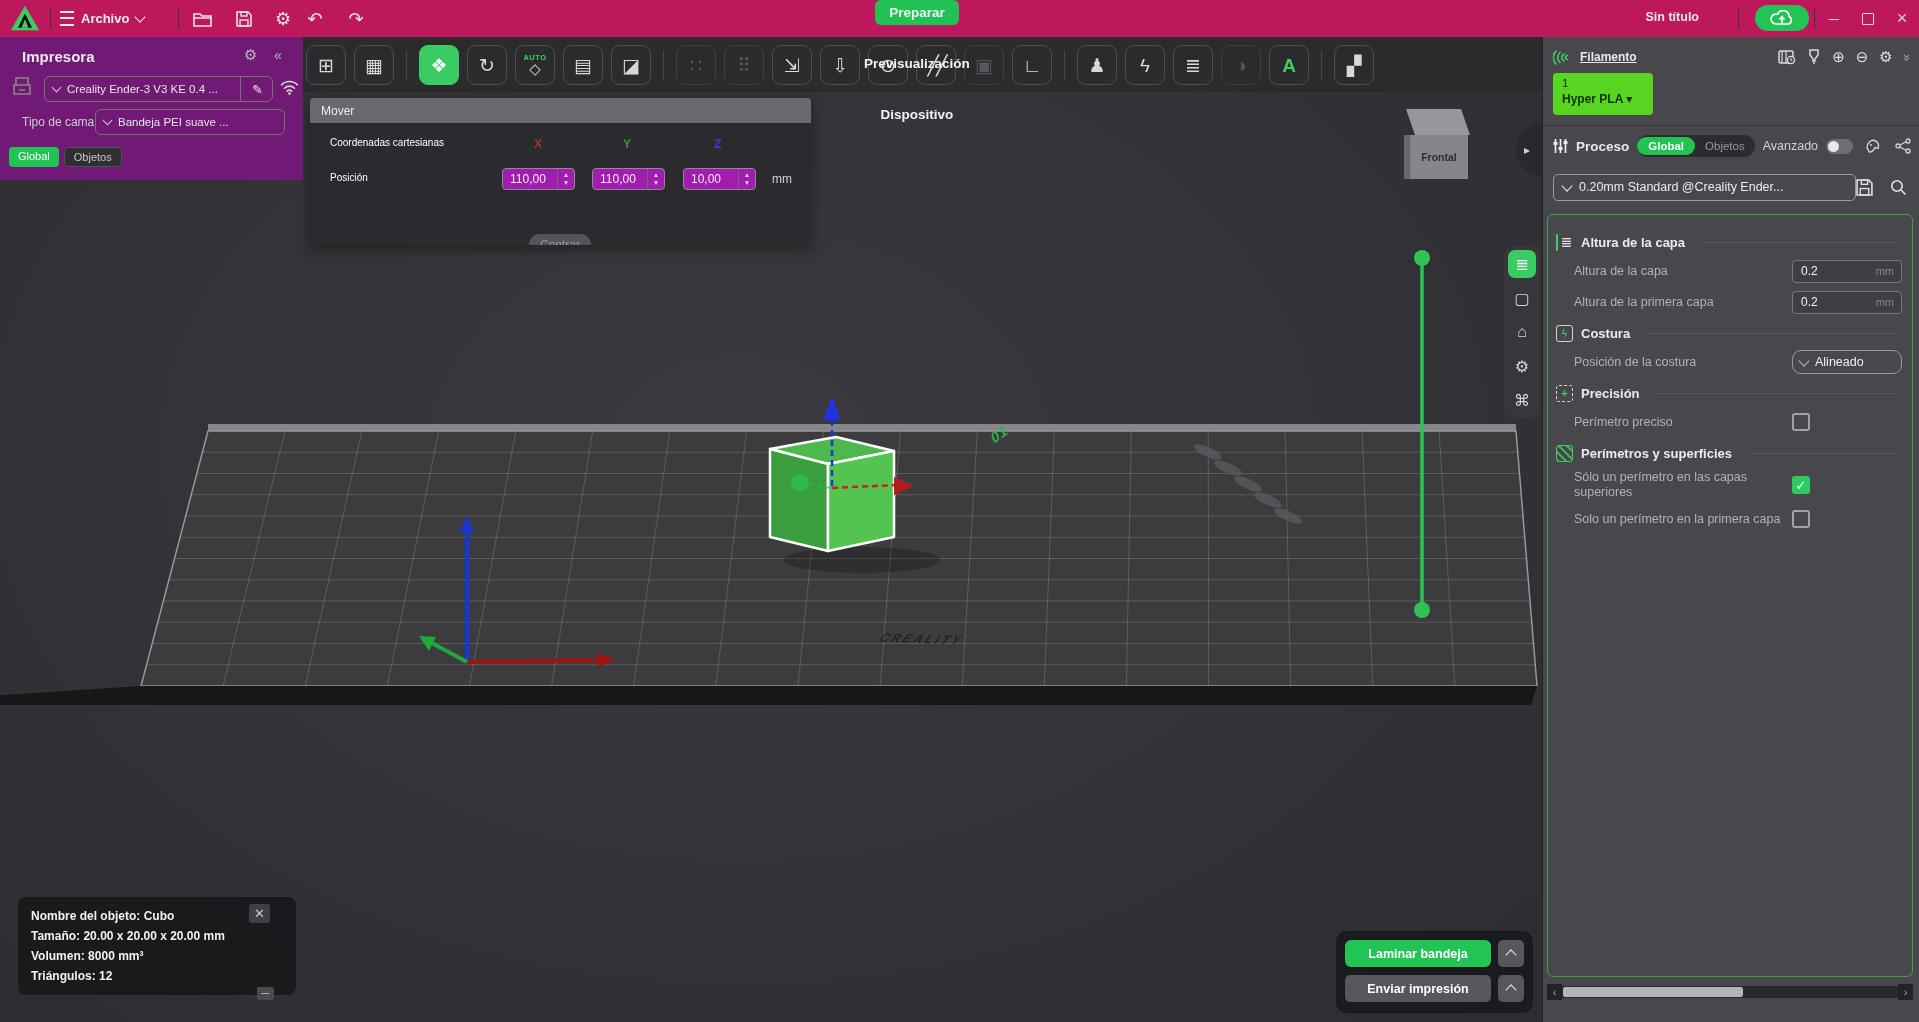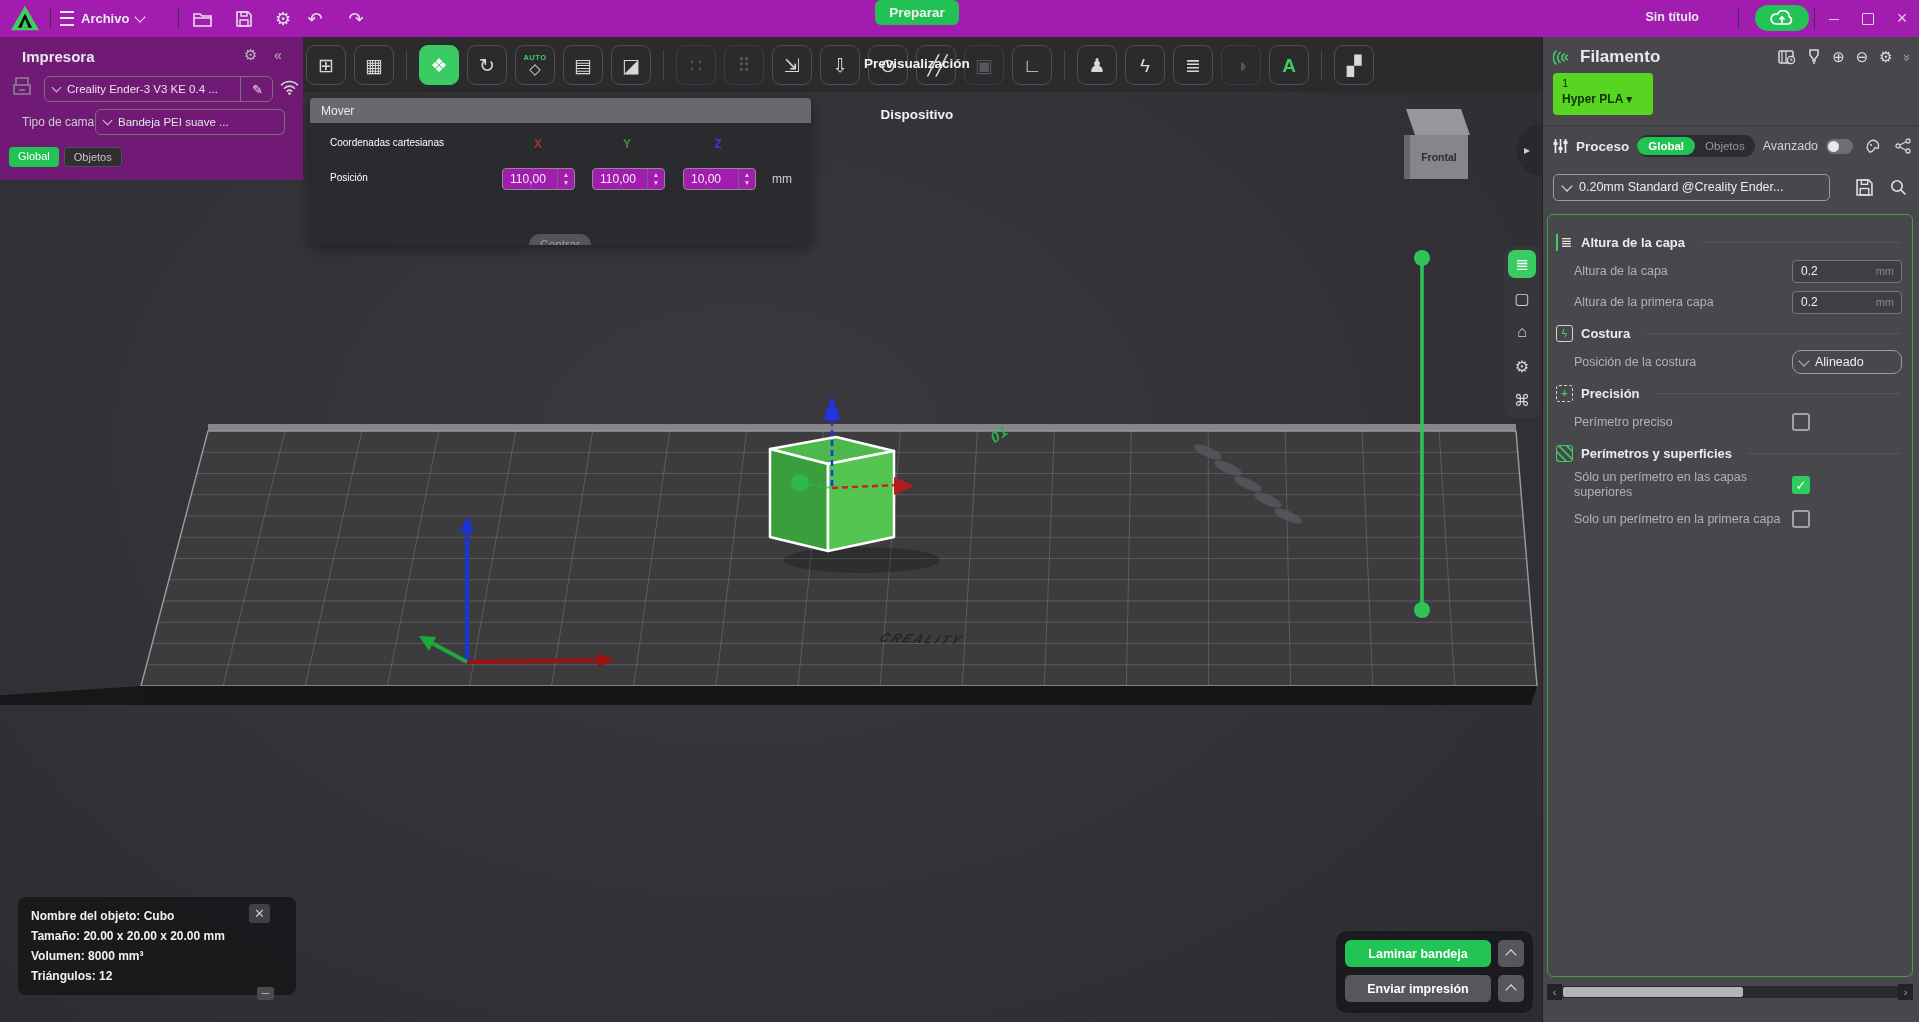--- a/index.html
+++ b/index.html
@@ -1,19 +1,19 @@
 <!DOCTYPE html>
 <html><head>
 <meta charset="utf-8">
 <style>
   html,body{margin:0;padding:0;width:1919px;height:1022px;overflow:hidden;
     font-family:"Liberation Sans","DejaVu Sans",sans-serif;background:#323236;
     -webkit-font-smoothing:antialiased;}
   
-  #topbar{position:absolute;left:0;top:0;width:1919px;height:37px;background:#a21caf;color:#e8e8ea;z-index:40;}
+  #topbar{position:absolute;left:0;top:0;width:1919px;height:37px;background:#be185d;color:#e8e8ea;z-index:40;}
   #logo{position:absolute;left:10px;top:4px;width:30px;height:28px;}
   .tdivider{position:absolute;top:8px;width:1px;height:21px;background:#37373b;}
   #menu-archivo{position:absolute;left:60px;top:6px;height:25px;display:flex;align-items:center;gap:7px;color:#ececef;font-size:13px;font-weight:bold;cursor:default;}
   .hamburger{display:inline-block;width:14px;height:11px;border-top:2px solid #ececef;border-bottom:2px solid #ececef;position:relative;}
   .hamburger::after{content:"";position:absolute;left:0;top:3.5px;width:14px;height:2px;background:#ececef;}
   .chev{display:inline-block;width:7px;height:7px;border-left:1.6px solid currentColor;border-bottom:1.6px solid currentColor;transform:rotate(-45deg);margin-top:-3px;}
   .tico{position:absolute;top:7px;width:24px;height:24px;display:flex;align-items:center;justify-content:center;color:#e4e4e8;}
   .tico svg{display:block;}
   .glyph{font-size:18px;line-height:1;}
   #tabs{position:absolute;left:850px;top:0;height:37px;display:flex;align-items:center;gap:26px;flex-direction:column;}
@@ -87,37 +87,37 @@
   .actrow{position:absolute;left:9px;width:179px;height:27px;display:flex;gap:7px;}
   .actbtn{flex:1;border-radius:5px;display:flex;align-items:center;justify-content:center;font-size:12.5px;font-weight:bold;color:#fff;}
   .act-green{background:#22c455;border-radius:6px;}
   .act-gray{background:#56565b;}
   .actchev{width:26px;border-radius:5px;background:#56565b;display:flex;align-items:center;justify-content:center;}
   .chevup{display:inline-block;width:7px;height:7px;border-left:1.7px solid #e8e8ea;border-top:1.7px solid #e8e8ea;transform:rotate(45deg);margin-top:3px;}
   
   #rightpanel{position:absolute;left:1542px;top:37px;width:377px;height:985px;background:#48484c;z-index:20;color:#e8e8ea;border-left:1px solid #222226;box-sizing:border-box;}
   .rico{display:inline-flex;align-items:center;justify-content:center;color:#e0e0e4;}
   #fil-header{position:absolute;left:10px;top:8px;right:8px;height:24px;display:flex;align-items:center;gap:9px;}
-  #fil-header .title{font-size:17px;font-weight:bold;}
+  #fil-header .title{font-size:12px;font-weight:bold;text-decoration:underline;}
   #fil-icons{margin-left:auto;display:flex;align-items:center;gap:11px;font-size:15px;color:#dcdce0;}
   #fil-swatch{position:absolute;left:10px;top:36px;width:100px;height:42px;background:#57d521;border-radius:4px;color:#11310a;padding:4px 9px;box-sizing:border-box;}
   #fil-swatch .num{font-size:11.5px;}
   #fil-swatch .nm{font-size:12px;font-weight:bold;margin-top:3px;}
   #rp-div1{position:absolute;left:0;top:88px;width:377px;height:1px;background:#39393d;}
   #proc-row{position:absolute;left:10px;top:96px;right:8px;height:26px;display:flex;align-items:center;gap:8px;}
   #proc-row .title{font-size:13.5px;font-weight:bold;}
   #scope-pill{display:flex;align-items:center;background:#2c2c30;border-radius:12px;height:22px;}
   #scope-global{background:#21c353;color:#fff;border-radius:12px;font-size:11.5px;font-weight:bold;padding:3px 11px;}
   #scope-objects{color:#98989c;font-size:11.5px;padding:3px 10px;}
   #adv-label{font-size:12.5px;color:#d2d2d6;}
   #adv-toggle{width:27px;height:15px;border-radius:8px;background:#6e6e73;position:relative;}
   #adv-toggle .knob{position:absolute;left:2px;top:2px;width:11px;height:11px;border-radius:50%;background:#e8e8ea;}
   #proc-icons{margin-left:auto;display:flex;gap:14px;align-items:center;}
   #preset-row{position:absolute;left:10px;top:136px;right:8px;height:28px;display:flex;align-items:center;}
-  #preset-combo{position:relative;width:277px;height:27px;border:1px solid #9a9a9e;border-radius:5px;display:flex;align-items:center;gap:8px;padding:0 9px;font-size:12.5px;color:#ececef;box-sizing:border-box;white-space:nowrap;overflow:hidden;}
+  #preset-combo{position:relative;width:303px;height:27px;border:1px solid #9a9a9e;border-radius:5px;display:flex;align-items:center;gap:8px;padding:0 9px;font-size:12.5px;color:#ececef;box-sizing:border-box;white-space:nowrap;overflow:hidden;}
   #preset-icons{margin-left:auto;display:flex;gap:17px;margin-right:4px;}
   #settings-box{position:absolute;left:4px;top:177px;width:366px;height:763px;border:1px solid #37a34a;border-radius:6px;padding:8px 8px 0 8px;box-sizing:border-box;overflow:hidden;}
   .sec-h{display:flex;align-items:center;gap:8px;margin:9px 0 4px 0;height:20px;}
   .sec-h .t{font-size:13px;font-weight:bold;color:#ececef;white-space:nowrap;}
   .sec-h .ln{flex:1;height:1px;background:#606064;margin:0 4px 0 8px;opacity:.65;}
   .sic{width:17px;height:17px;display:flex;align-items:center;justify-content:center;flex:0 0 auto;font-size:14px;box-sizing:border-box;}
   .sic0{color:#e4e4e8;border-left:2px solid #3ecf62;padding-left:2px;}
   .sic1{border:1px solid #d4d4d8;border-radius:3px;color:#3ecf62;font-size:10px;}
   .sic2{border:1px dashed #d4d4d8;border-radius:3px;color:#3ecf62;font-size:11px;font-weight:bold;}
   .sic3{border:1px solid #3ecf62;border-radius:3px;background:repeating-linear-gradient(45deg,rgba(62,207,98,.75) 0 2px,transparent 2px 5.5px);}

